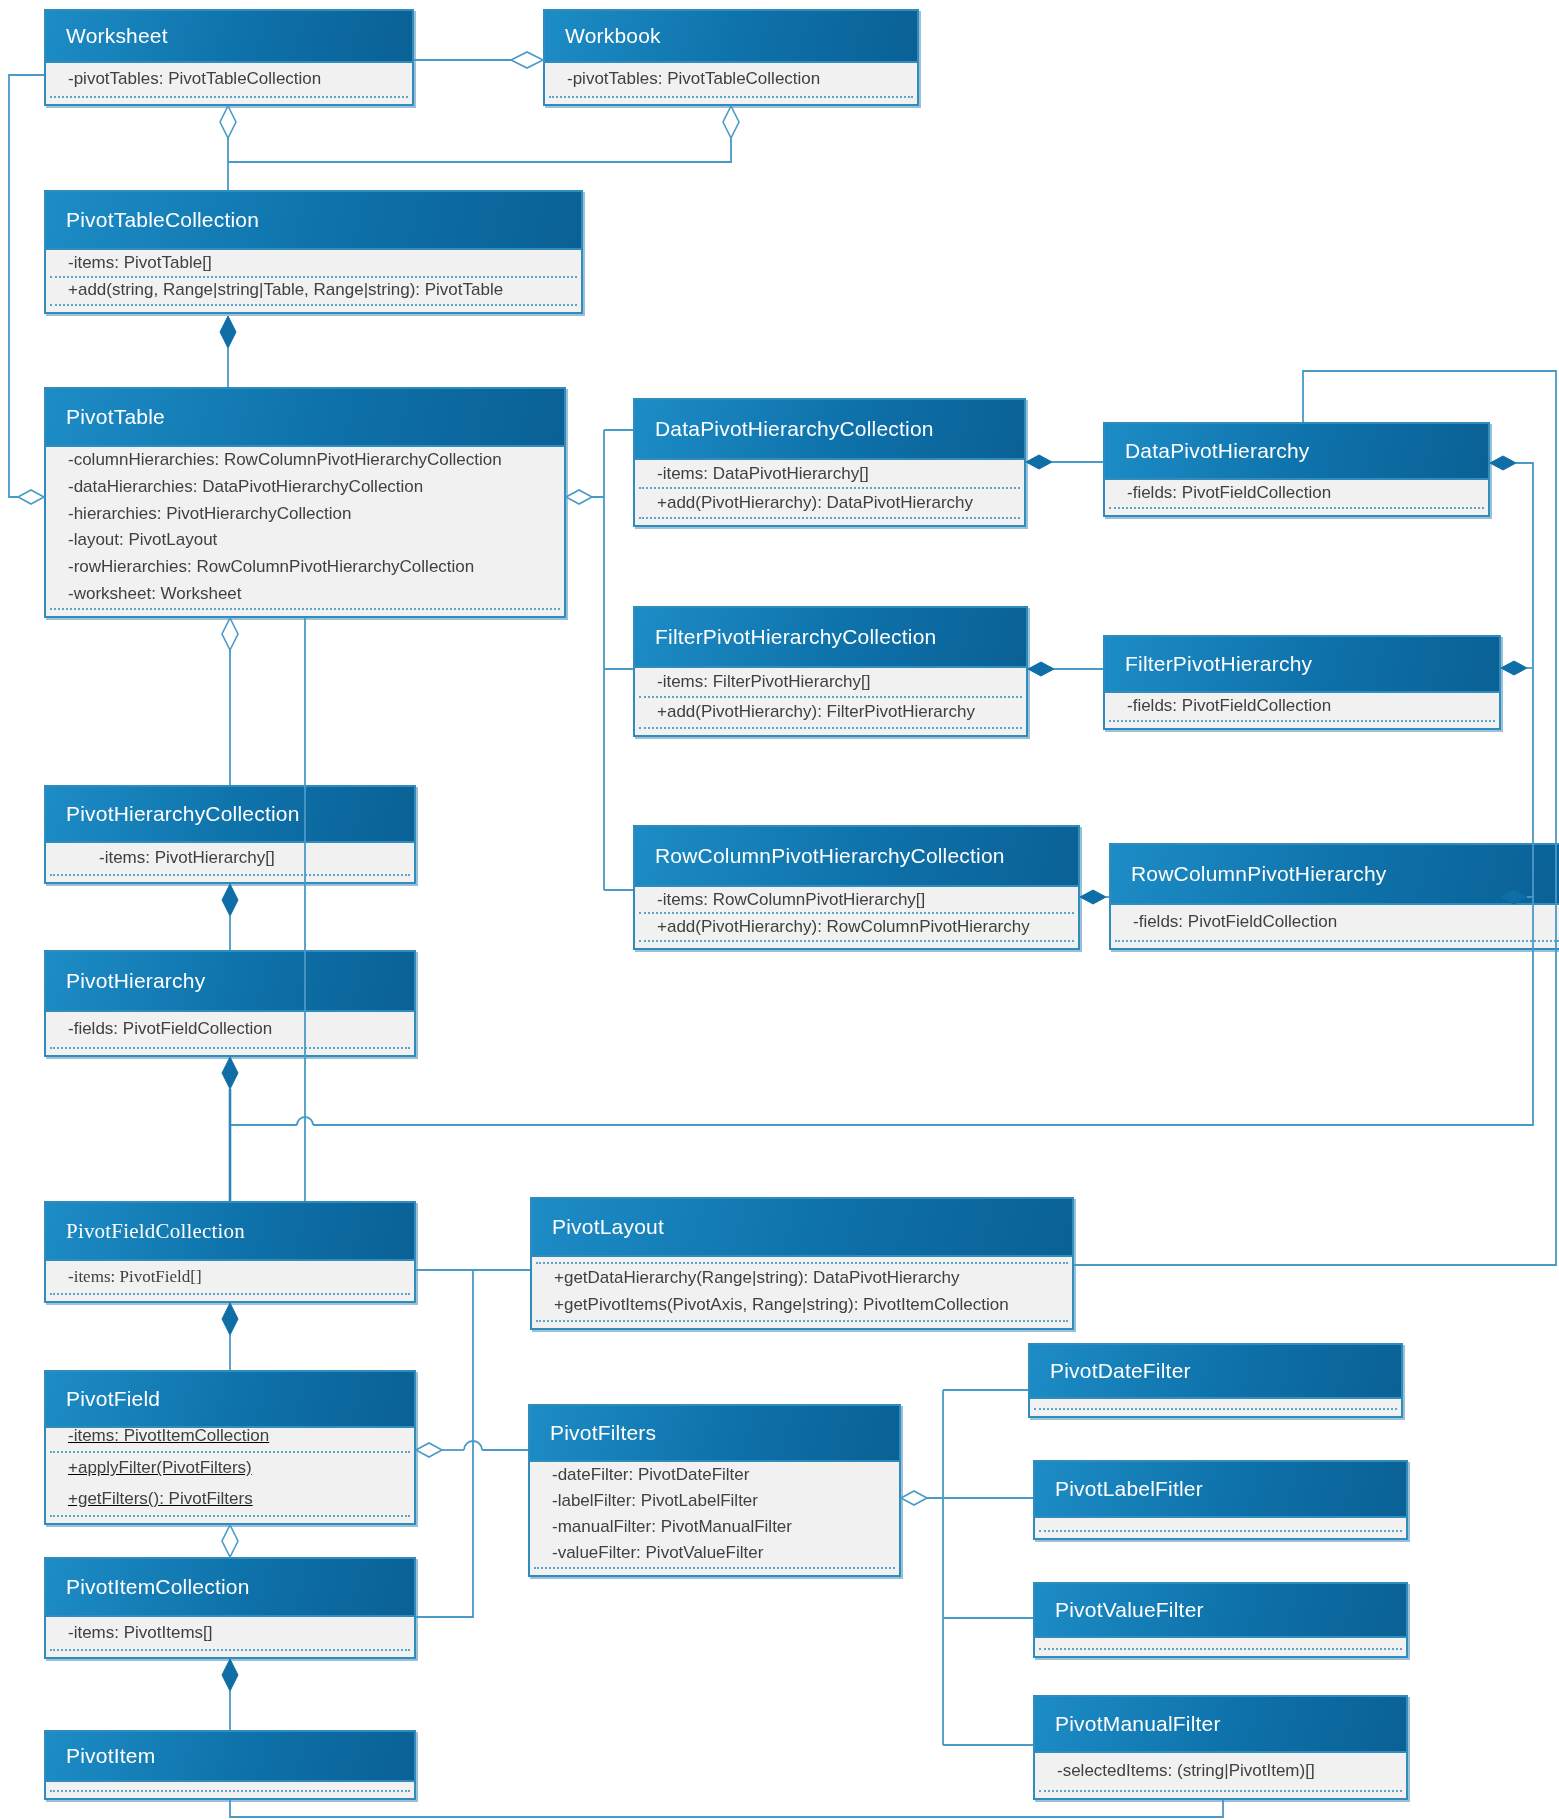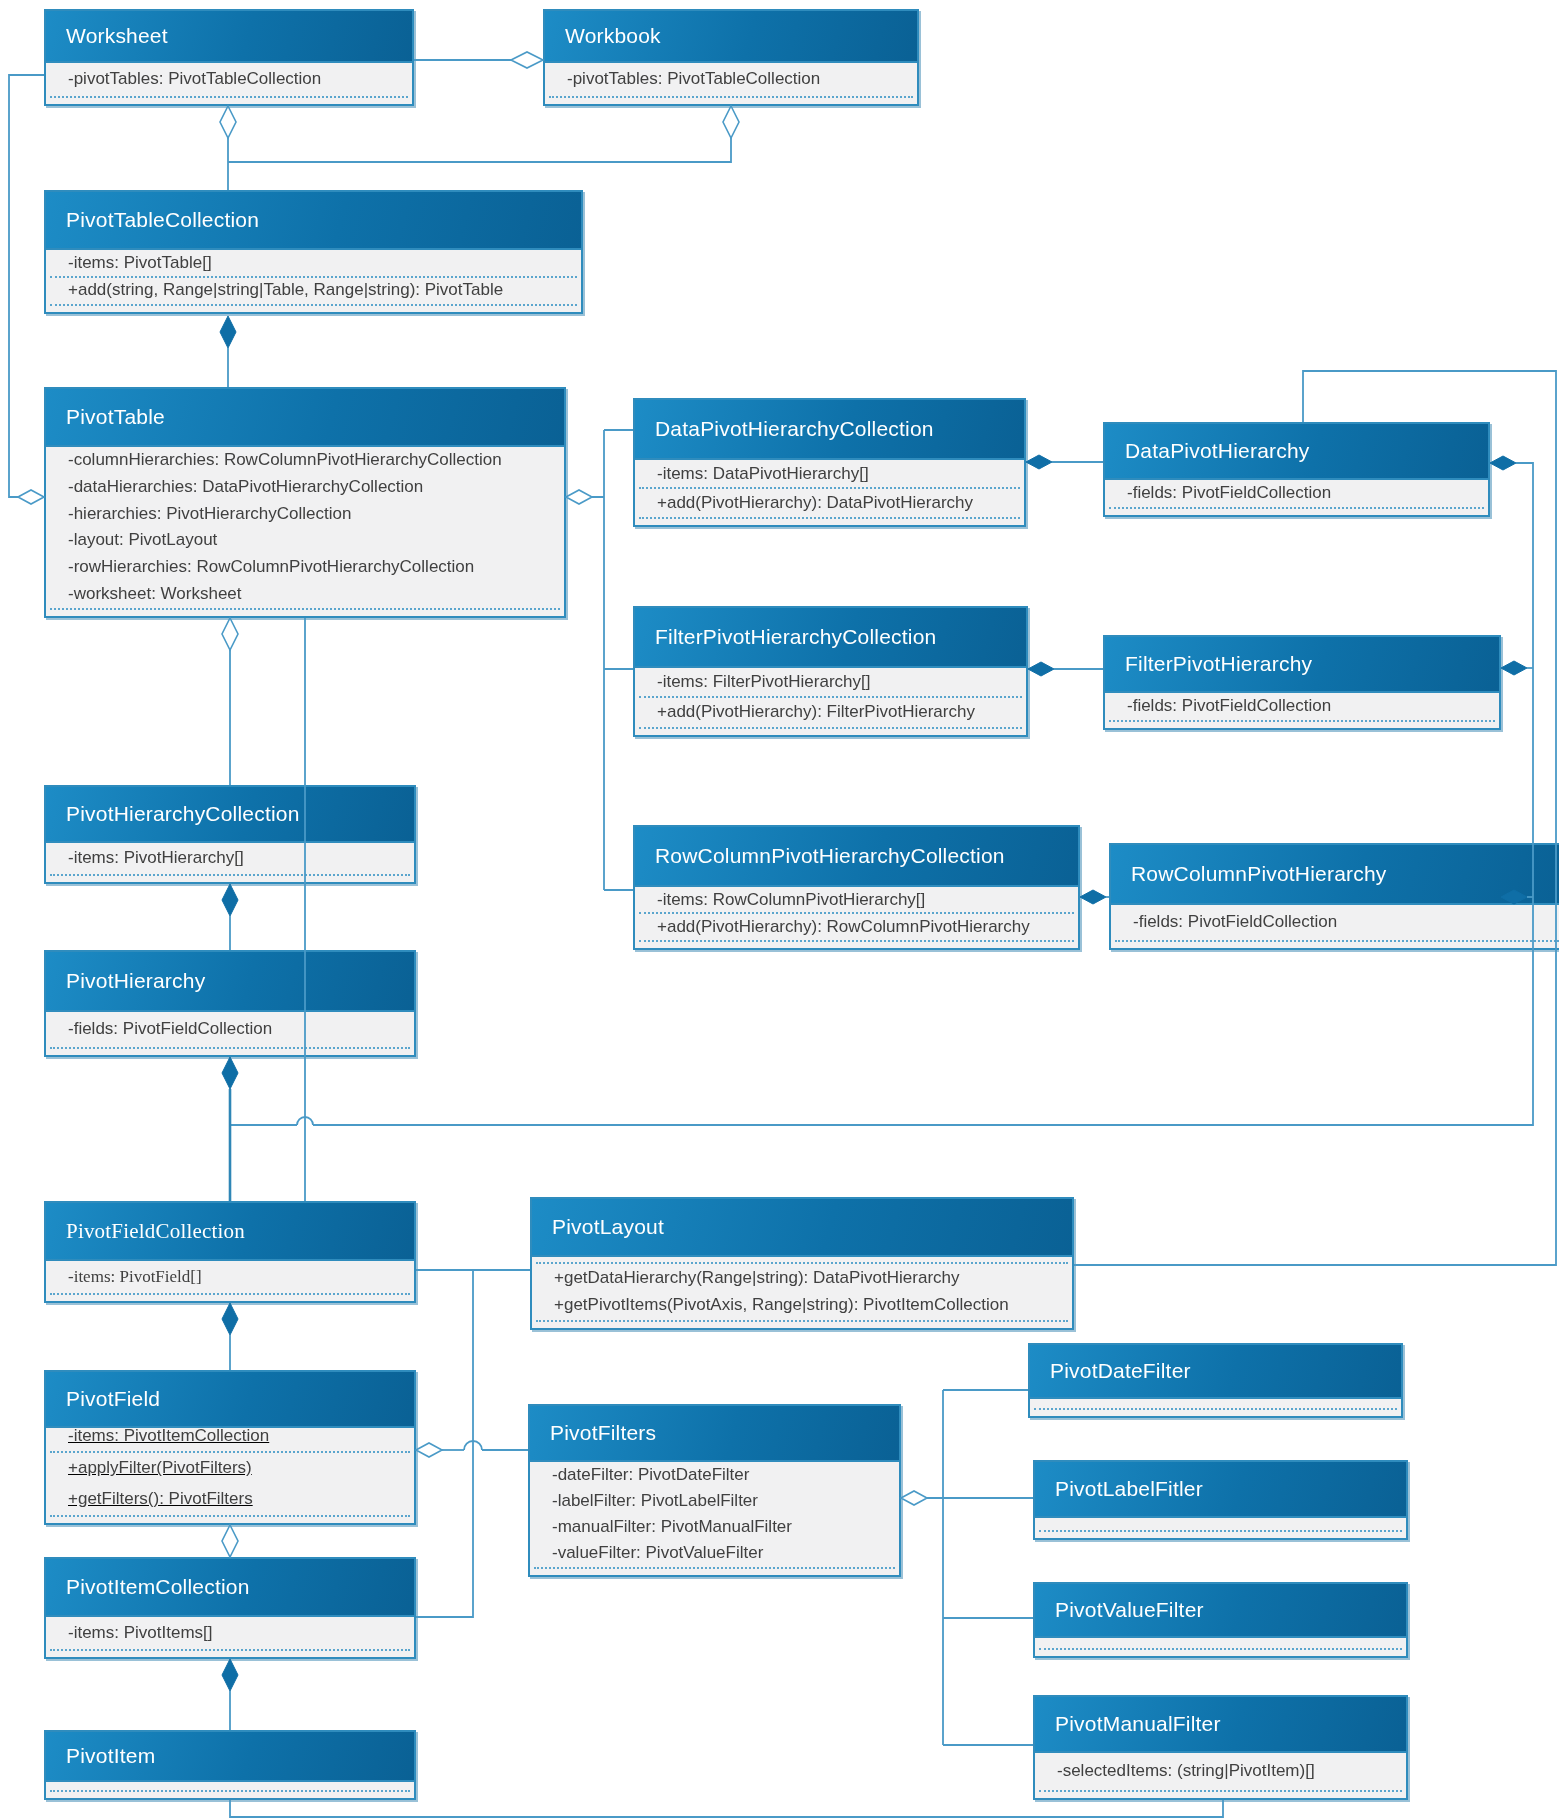--- a/index.html
+++ b/index.html
@@ -154,21 +154,21 @@
     </div>
     <div class="cls" style="left: 1109px; top: 843px; width: 456px; height: 107px;">
       <div class="cls-title" style="height: 60px;">RowColumnPivotHierarchy</div>
       <div class="cls-body" style="top: 60px;">
         <div class="row">-fields: PivotFieldCollection</div>
         <div class="bot"></div>
       </div>
     </div>
     <div class="cls" style="left: 44px; top: 785px; width: 372px; height: 99px;">
       <div class="cls-title" style="height: 56px;">PivotHierarchyCollection</div>
-      <div class="cls-body" style="top: 56px;">
+      <div class="cls-body" style="top: 56px; padding-left: 31px;">
         <div class="row">-items: PivotHierarchy[]</div>
         <div class="bot"></div>
       </div>
     </div>
     <div class="cls" style="left: 44px; top: 950px; width: 372px; height: 107px;">
       <div class="cls-title" style="height: 60px;">PivotHierarchy</div>
       <div class="cls-body" style="top: 60px;">
         <div class="row">-fields: PivotFieldCollection</div>
         <div class="bot"></div>
       </div>

